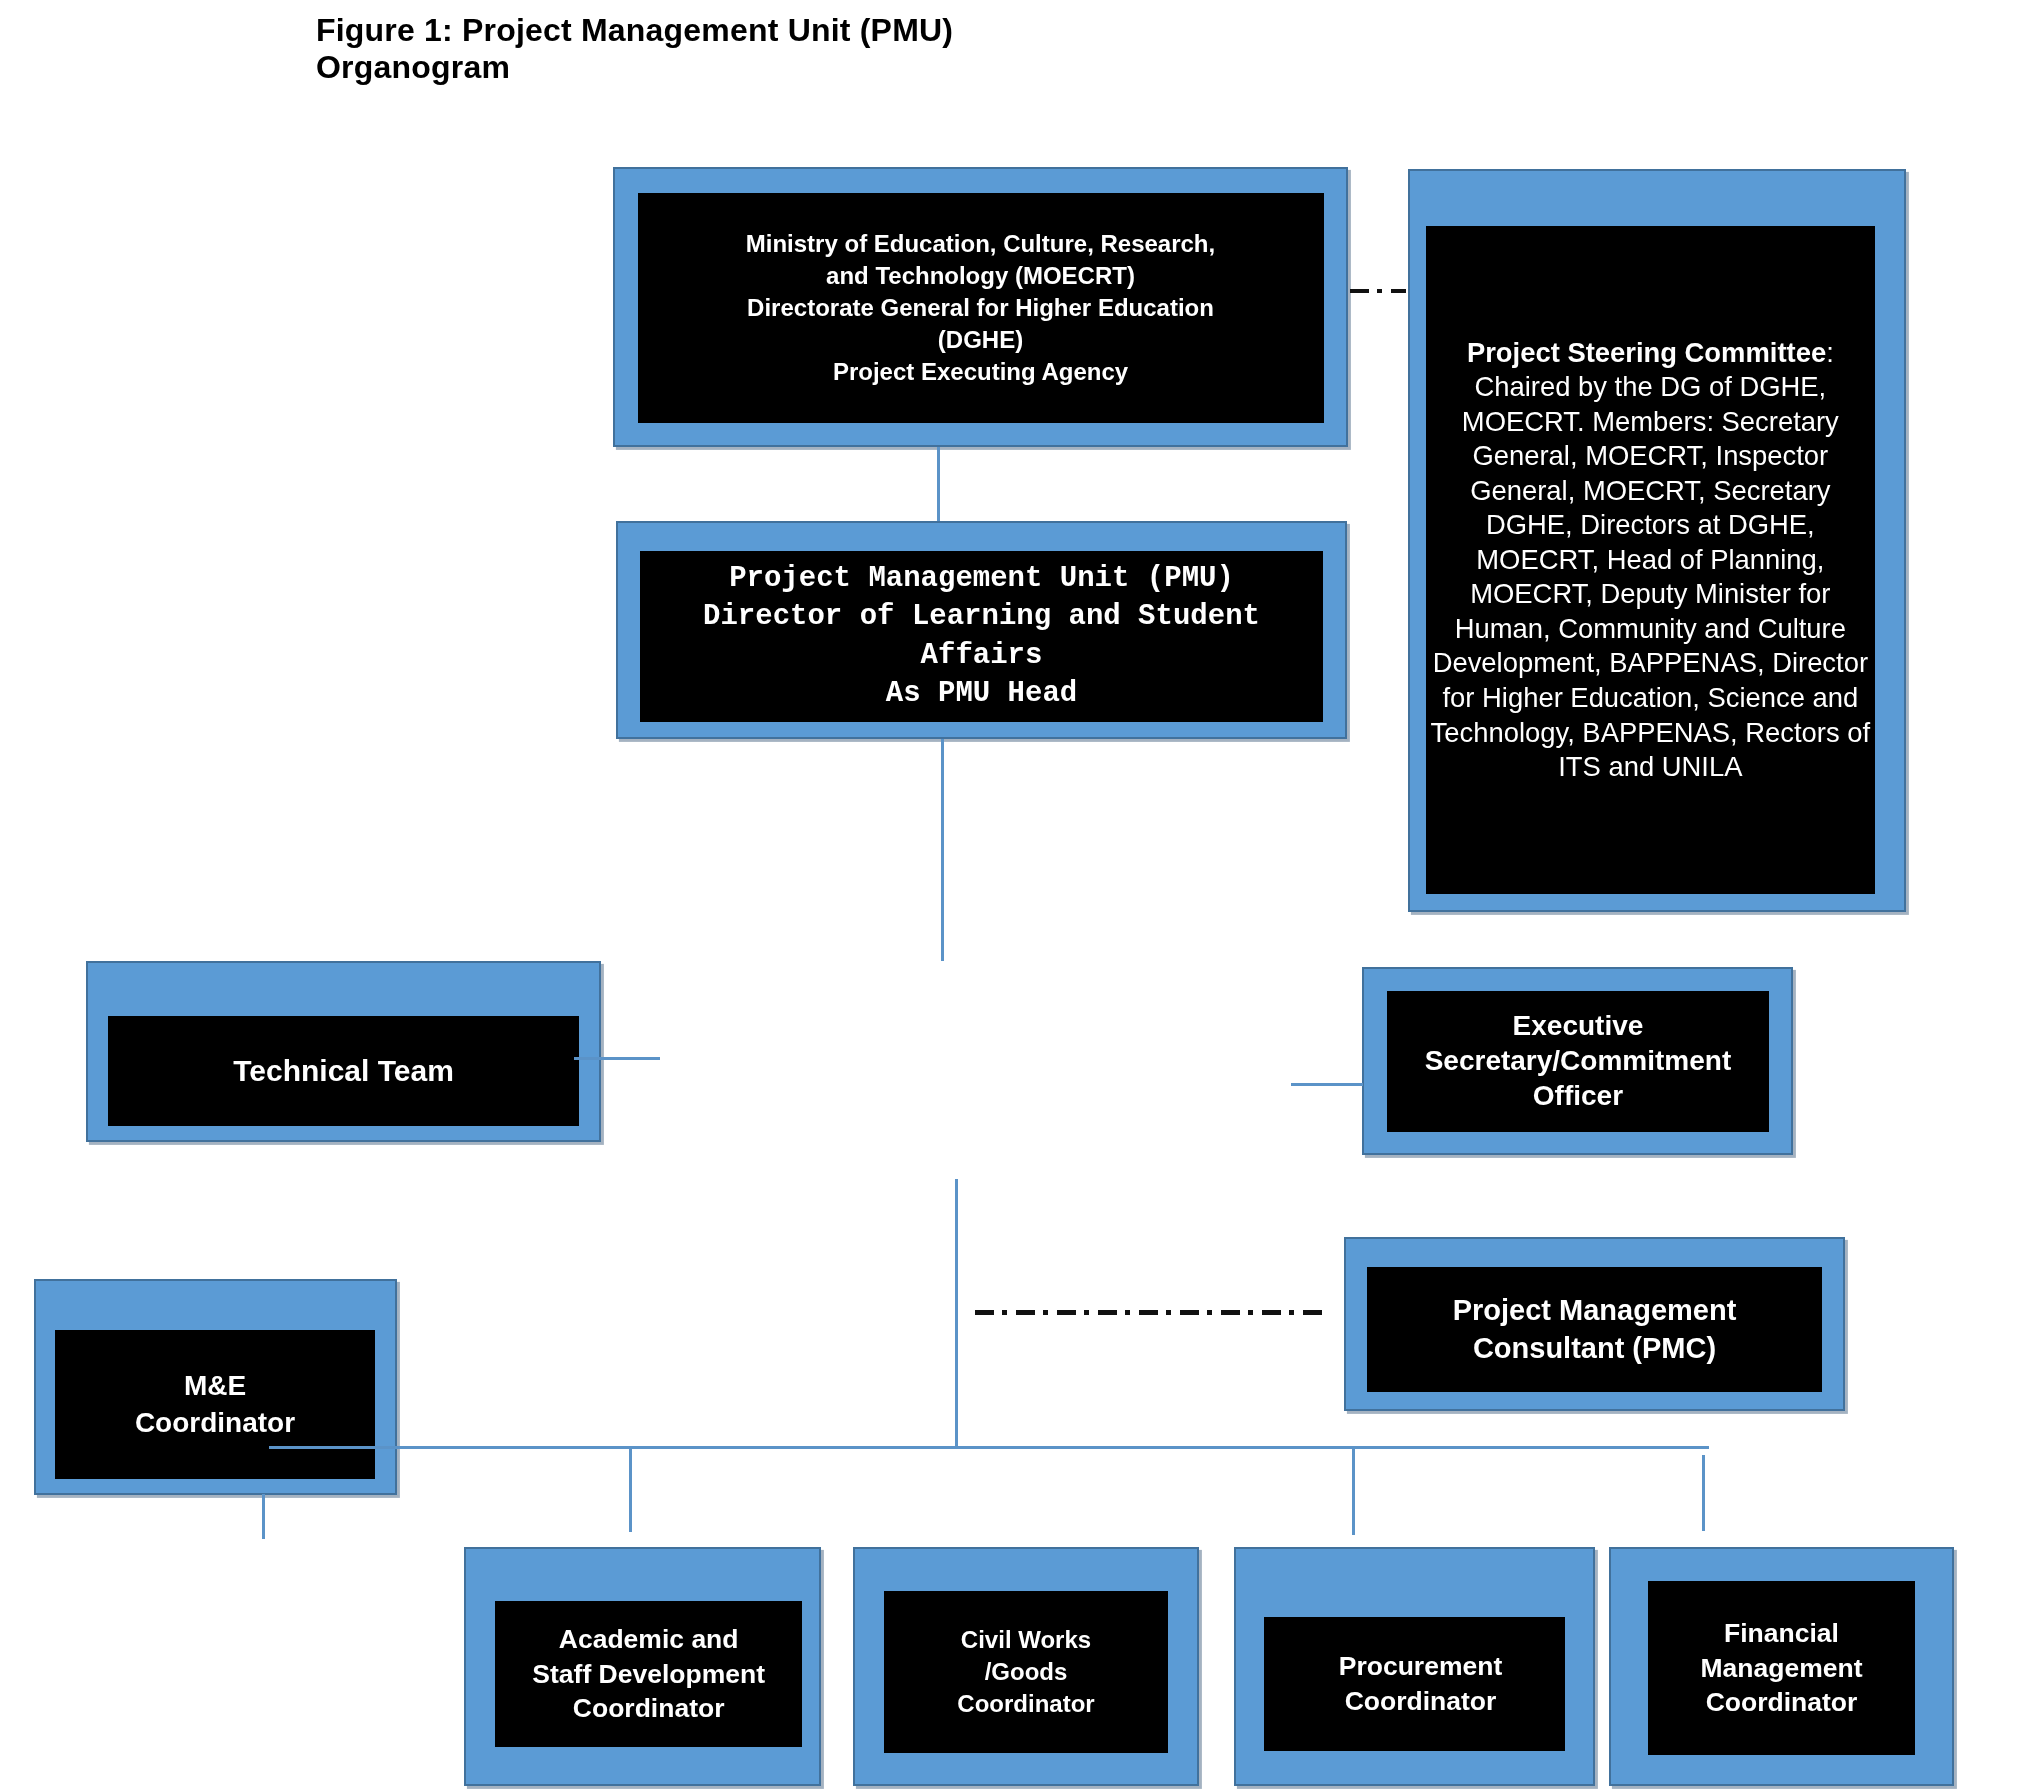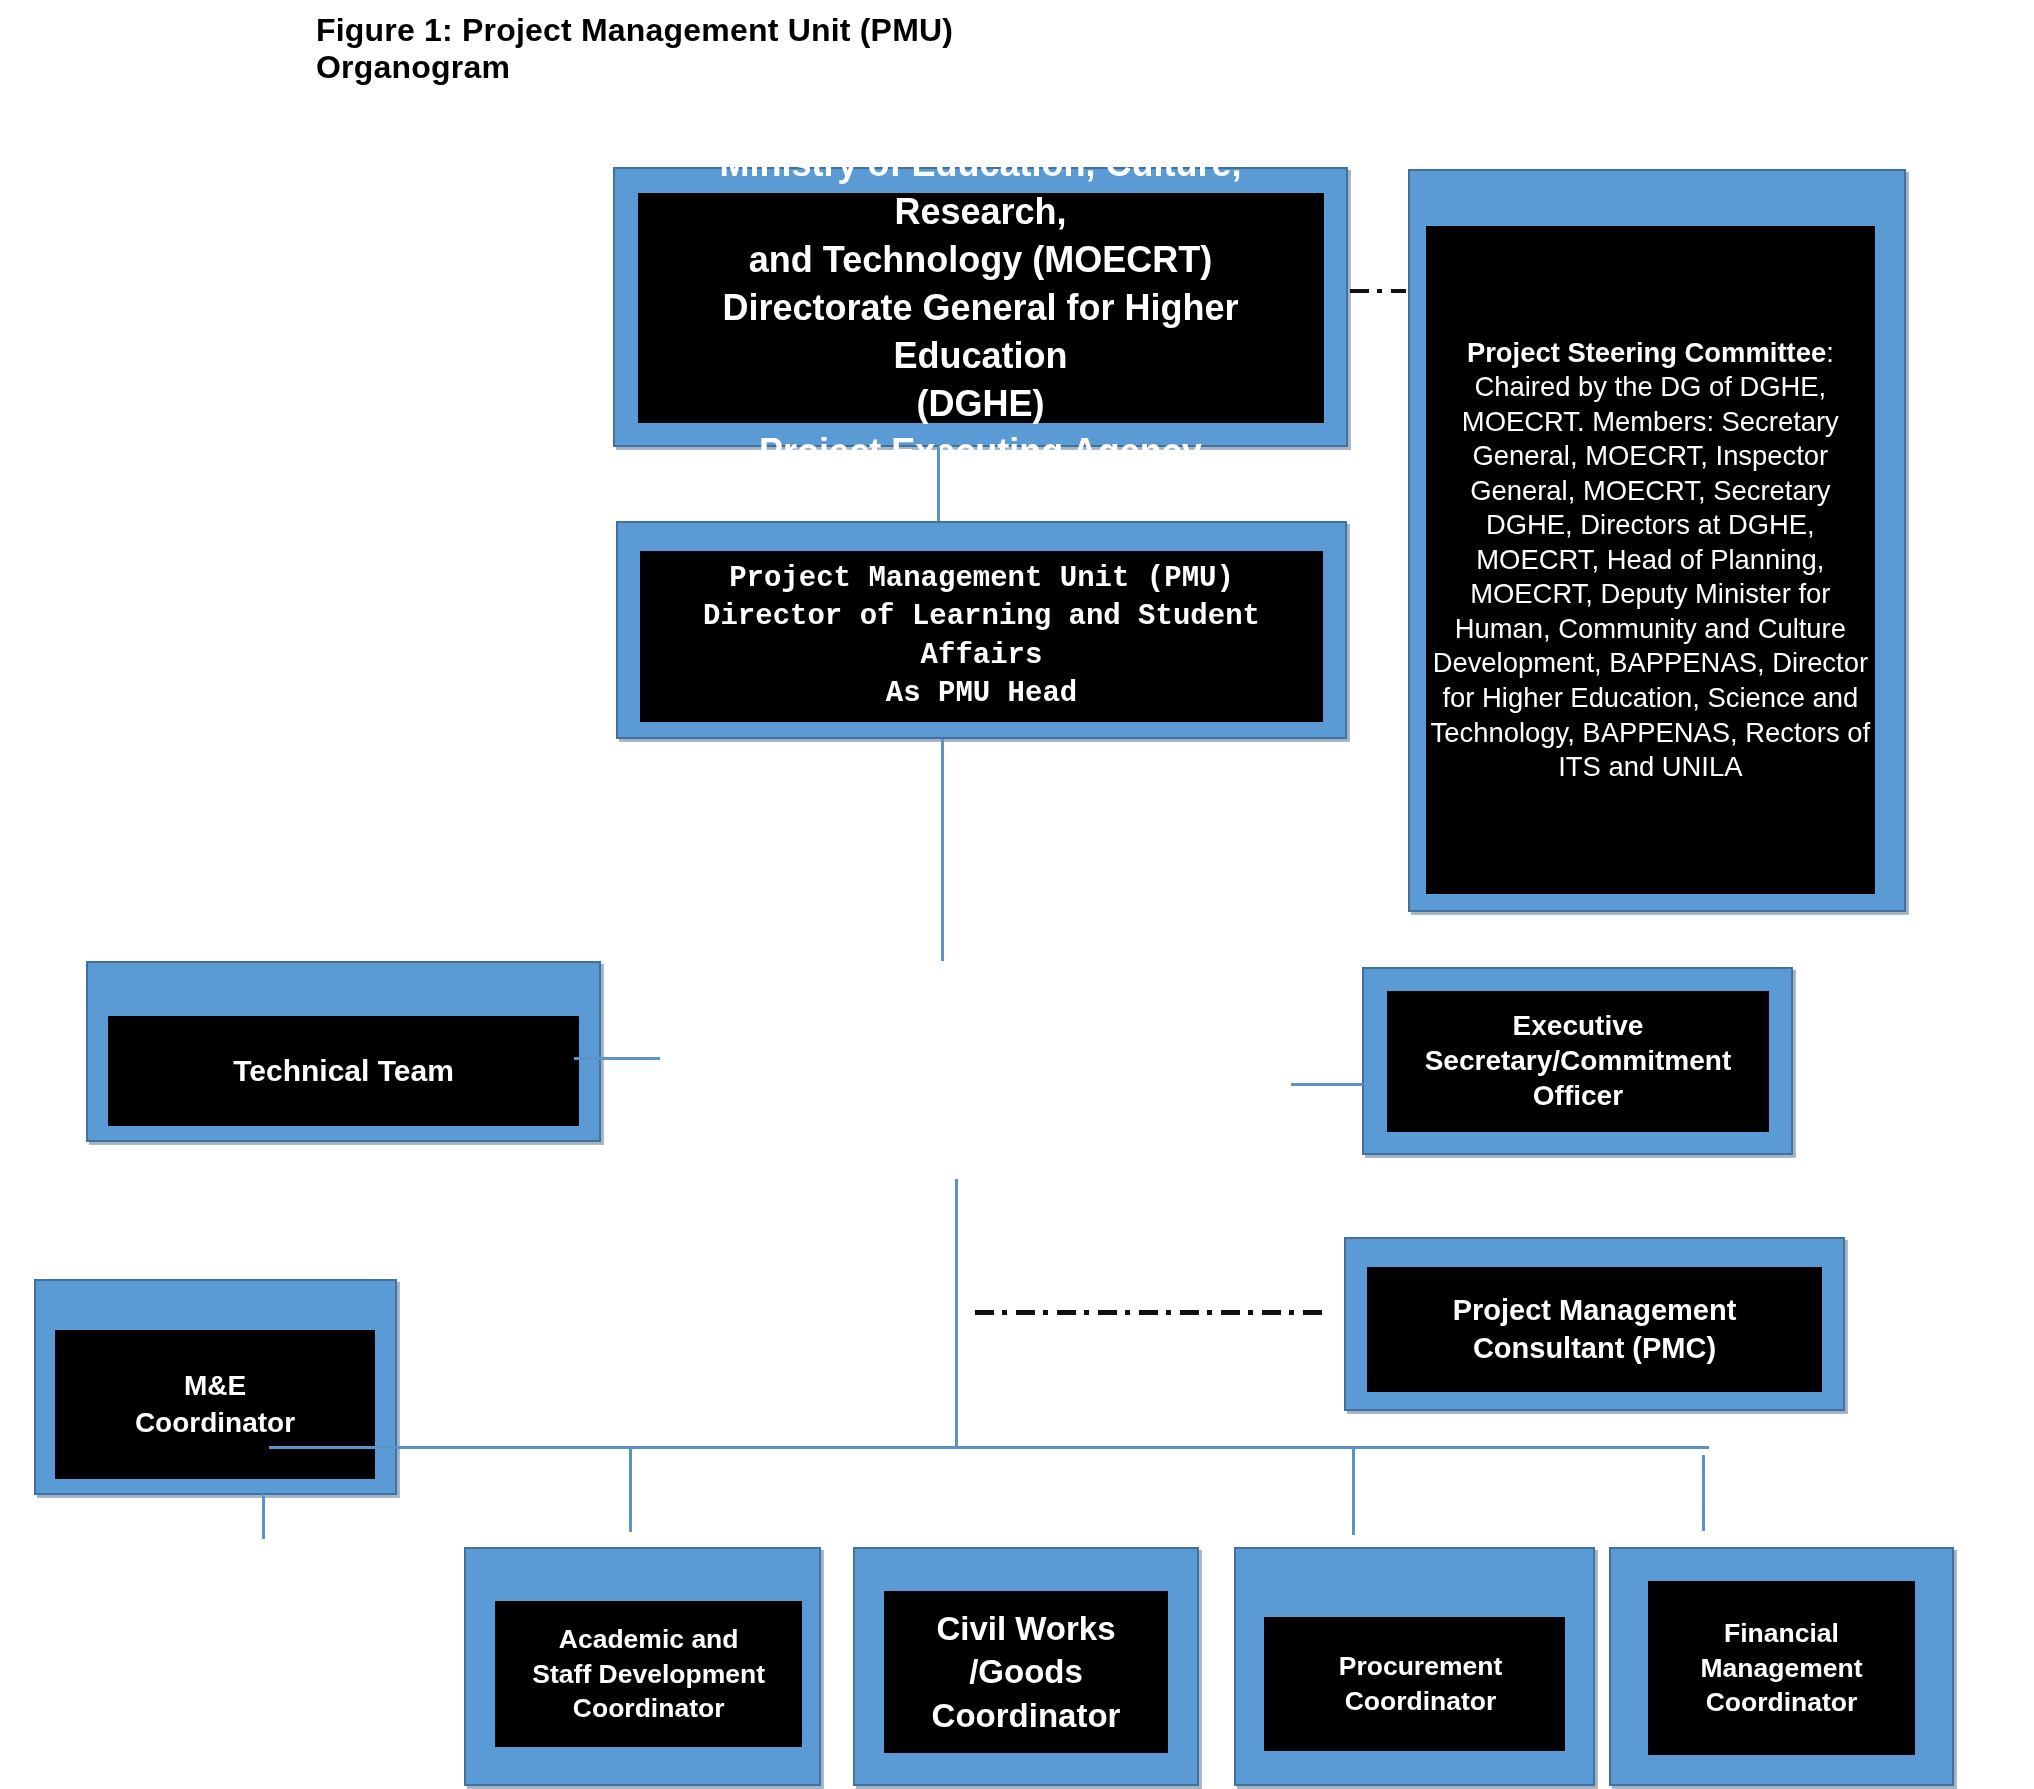--- a/index.html
+++ b/index.html
@@ -48,21 +48,21 @@
     text-align:center;
     width:100%;
     padding:0 2px;
     box-sizing:border-box;
   }
   .steering-label .b{font-weight:bold;}
 
   
   #n-moecrt   {left:613px;  top:167px;  width:735px; height:280px;}
   #n-moecrt .inner{inset:23.5px 22.5px 21.6px 22.5px;}
-  #n-moecrt .label{font-size:36px; line-height:1.33;}
+  #n-moecrt .label{font-size:24px; line-height:1.33;}
 
   #n-steering {left:1408px; top:169px;  width:498px; height:743px;}
   #n-steering .inner{inset:55px 29px 15.7px 15.7px;}
   #n-steering .steering-label{font-size:27.4px; line-height:1.26;}
 
   #n-pmu      {left:616px;  top:521px;  width:731px; height:218px;}
   #n-pmu .inner{inset:28px 21.6px 14.7px 21.6px;}
   #n-pmu .label{font-size:29px; line-height:1.33;font-family:Liberation Mono, monospace;}
 
   #n-technical{left:86px;   top:961px;  width:515px; height:181px;}
@@ -84,21 +84,21 @@
   #n-me       {left:34px;   top:1279px; width:363px; height:216px;}
   #n-me .inner{inset:49px 19.6px 13.7px 18.6px;}
   #n-me .label{font-size:28px; line-height:1.3;}
 
   #n-academic {left:464px;  top:1547px; width:357px; height:239px;}
   #n-academic .inner{inset:52px 16.7px 37px 29px;}
   #n-academic .label{font-size:26.5px; line-height:1.32;}
 
   #n-civil    {left:853px;  top:1547px; width:346px; height:239px;}
   #n-civil .inner{inset:42px 29px 31px 29px;}
-  #n-civil .label{font-size:33px; line-height:1.32;}
+  #n-civil .label{font-size:24px; line-height:1.32;}
 
   #n-procurement{left:1234px; top:1547px; width:361px; height:239px;}
   #n-procurement .inner{inset:68px 28px 33px 28px;padding-left:12px;}
   #n-procurement .label{font-size:26.5px; line-height:1.32;}
 
   #n-financial{left:1609px; top:1547px; width:345px; height:239px;}
   #n-financial .inner{inset:32px 37px 29px 37px;}
   #n-financial .label{font-size:26.5px; line-height:1.32;}
 
   

